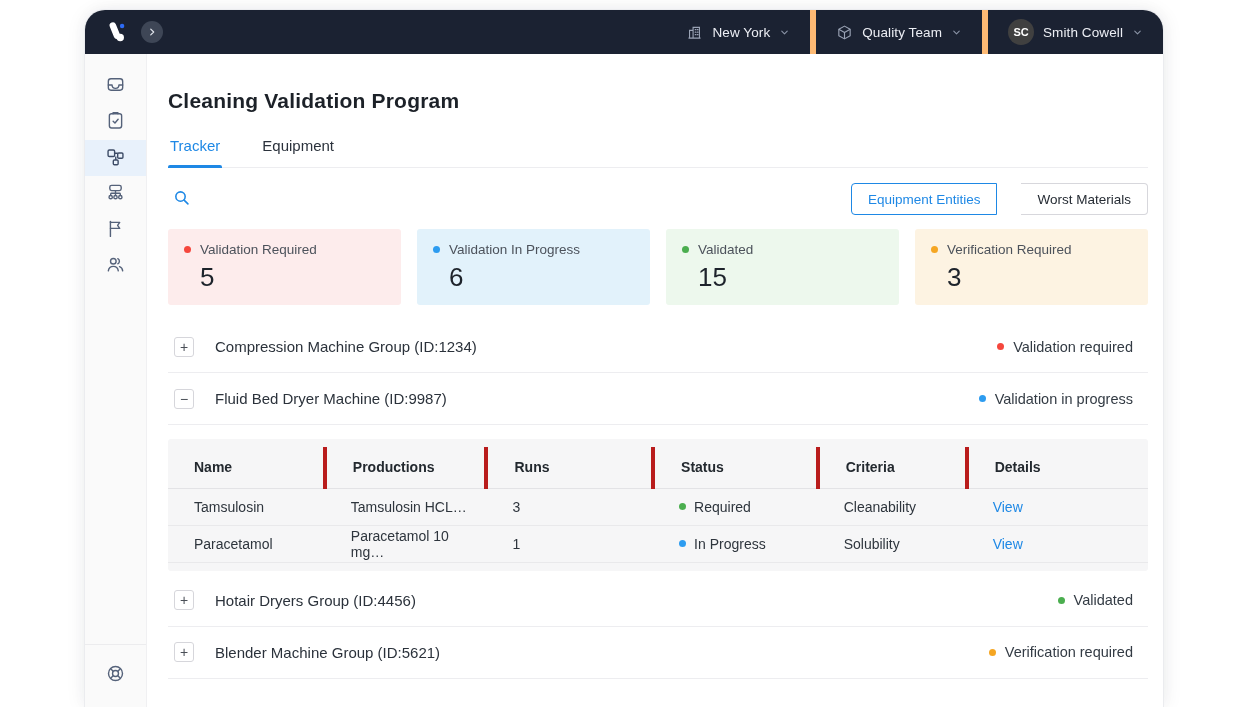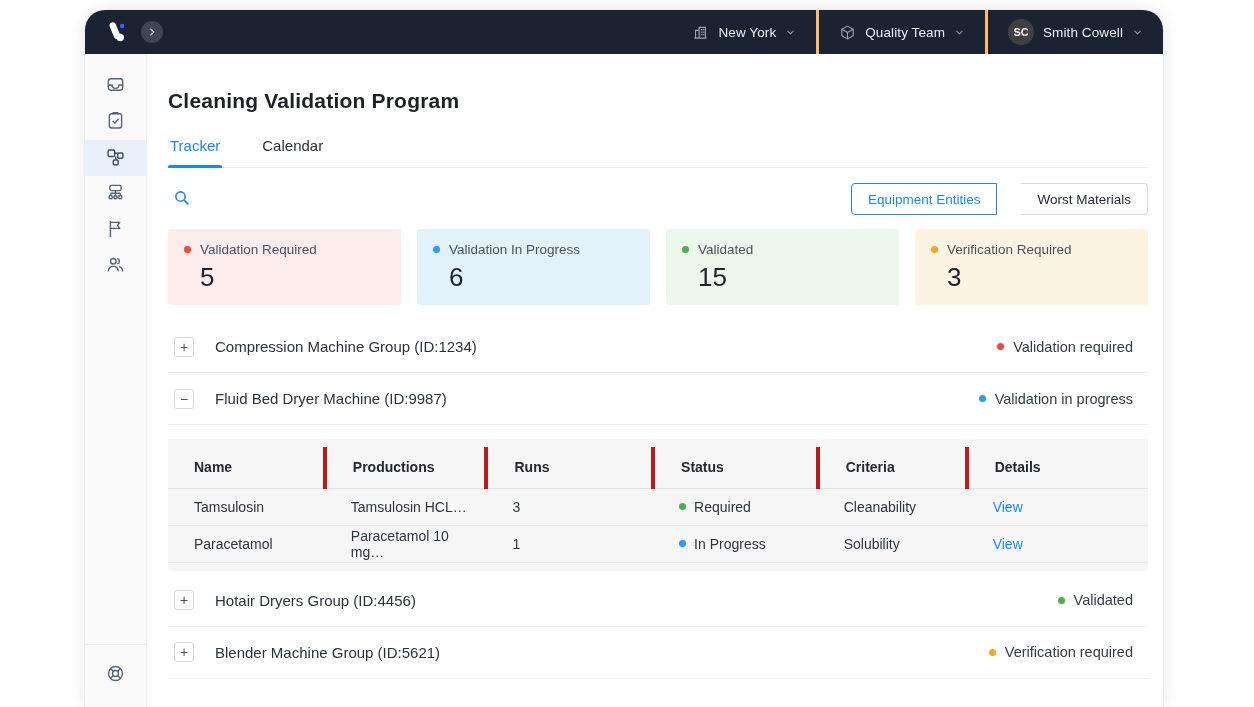--- a/index.html
+++ b/index.html
@@ -15,21 +15,21 @@
 
   
   .topbar { height:44px; background:var(--topbar-bg,#1b2232); display:flex; align-items:stretch;
             color:#e9ecf3; flex:0 0 auto; }
   .tb-left { display:flex; align-items:center; gap:10px; padding-left:18px; }
   .logo { width:28px; height:28px; display:flex; align-items:center; justify-content:center; }
   .collapse-btn { width:22px; height:22px; border-radius:50%; background:#3e4656; border:none;
                   display:flex; align-items:center; justify-content:center; cursor:pointer; }
   .tb-right { margin-left:auto; display:flex; align-items:stretch; }
   .tb-group { display:flex; align-items:center; gap:9px; padding:0 20px; cursor:pointer; }
-  .tb-group + .tb-group { border-left:3px solid #fdba74; }
+  .tb-group + .tb-group { border-left:6px solid #fdba74; }
   .tb-label { font-size:13.5px; font-weight:500; color:#eceef4; letter-spacing:.1px; }
   .avatar { width:26px; height:26px; border-radius:50%; background:#404040; color:#fff;
             font-size:11px; font-weight:700; display:flex; align-items:center; justify-content:center; }
   .tb-icon svg, .chev svg { display:block; }
 
   
   .body { flex:1; display:flex; min-height:0; }
 
   
   .sidebar { width:62px; background:#fafafa; border-right:1px solid #f0f0f2;
@@ -235,21 +235,21 @@
             </span>
           </div>
         </div>
       </nav>
 
       <main class="content">
         <h1 class="page-title">Cleaning Validation Program</h1>
 
         <div class="tabs">
           <div class="tab active">Tracker</div>
-          <div class="tab">Calendar</div>
+          <div class="tab">Equipment</div>
         </div>
 
         <div class="toolbar">
           <button class="search-btn">
             <span>
               <svg width="20" height="20" viewBox="0 0 24 24" fill="none" stroke="#1e88e5" stroke-width="1.9" stroke-linecap="round">
                 <circle cx="10.2" cy="10.2" r="5.6"></circle>
                   <path d="M14.5 14.5l4.6 4.6"></path>
               </svg>
             </span>

